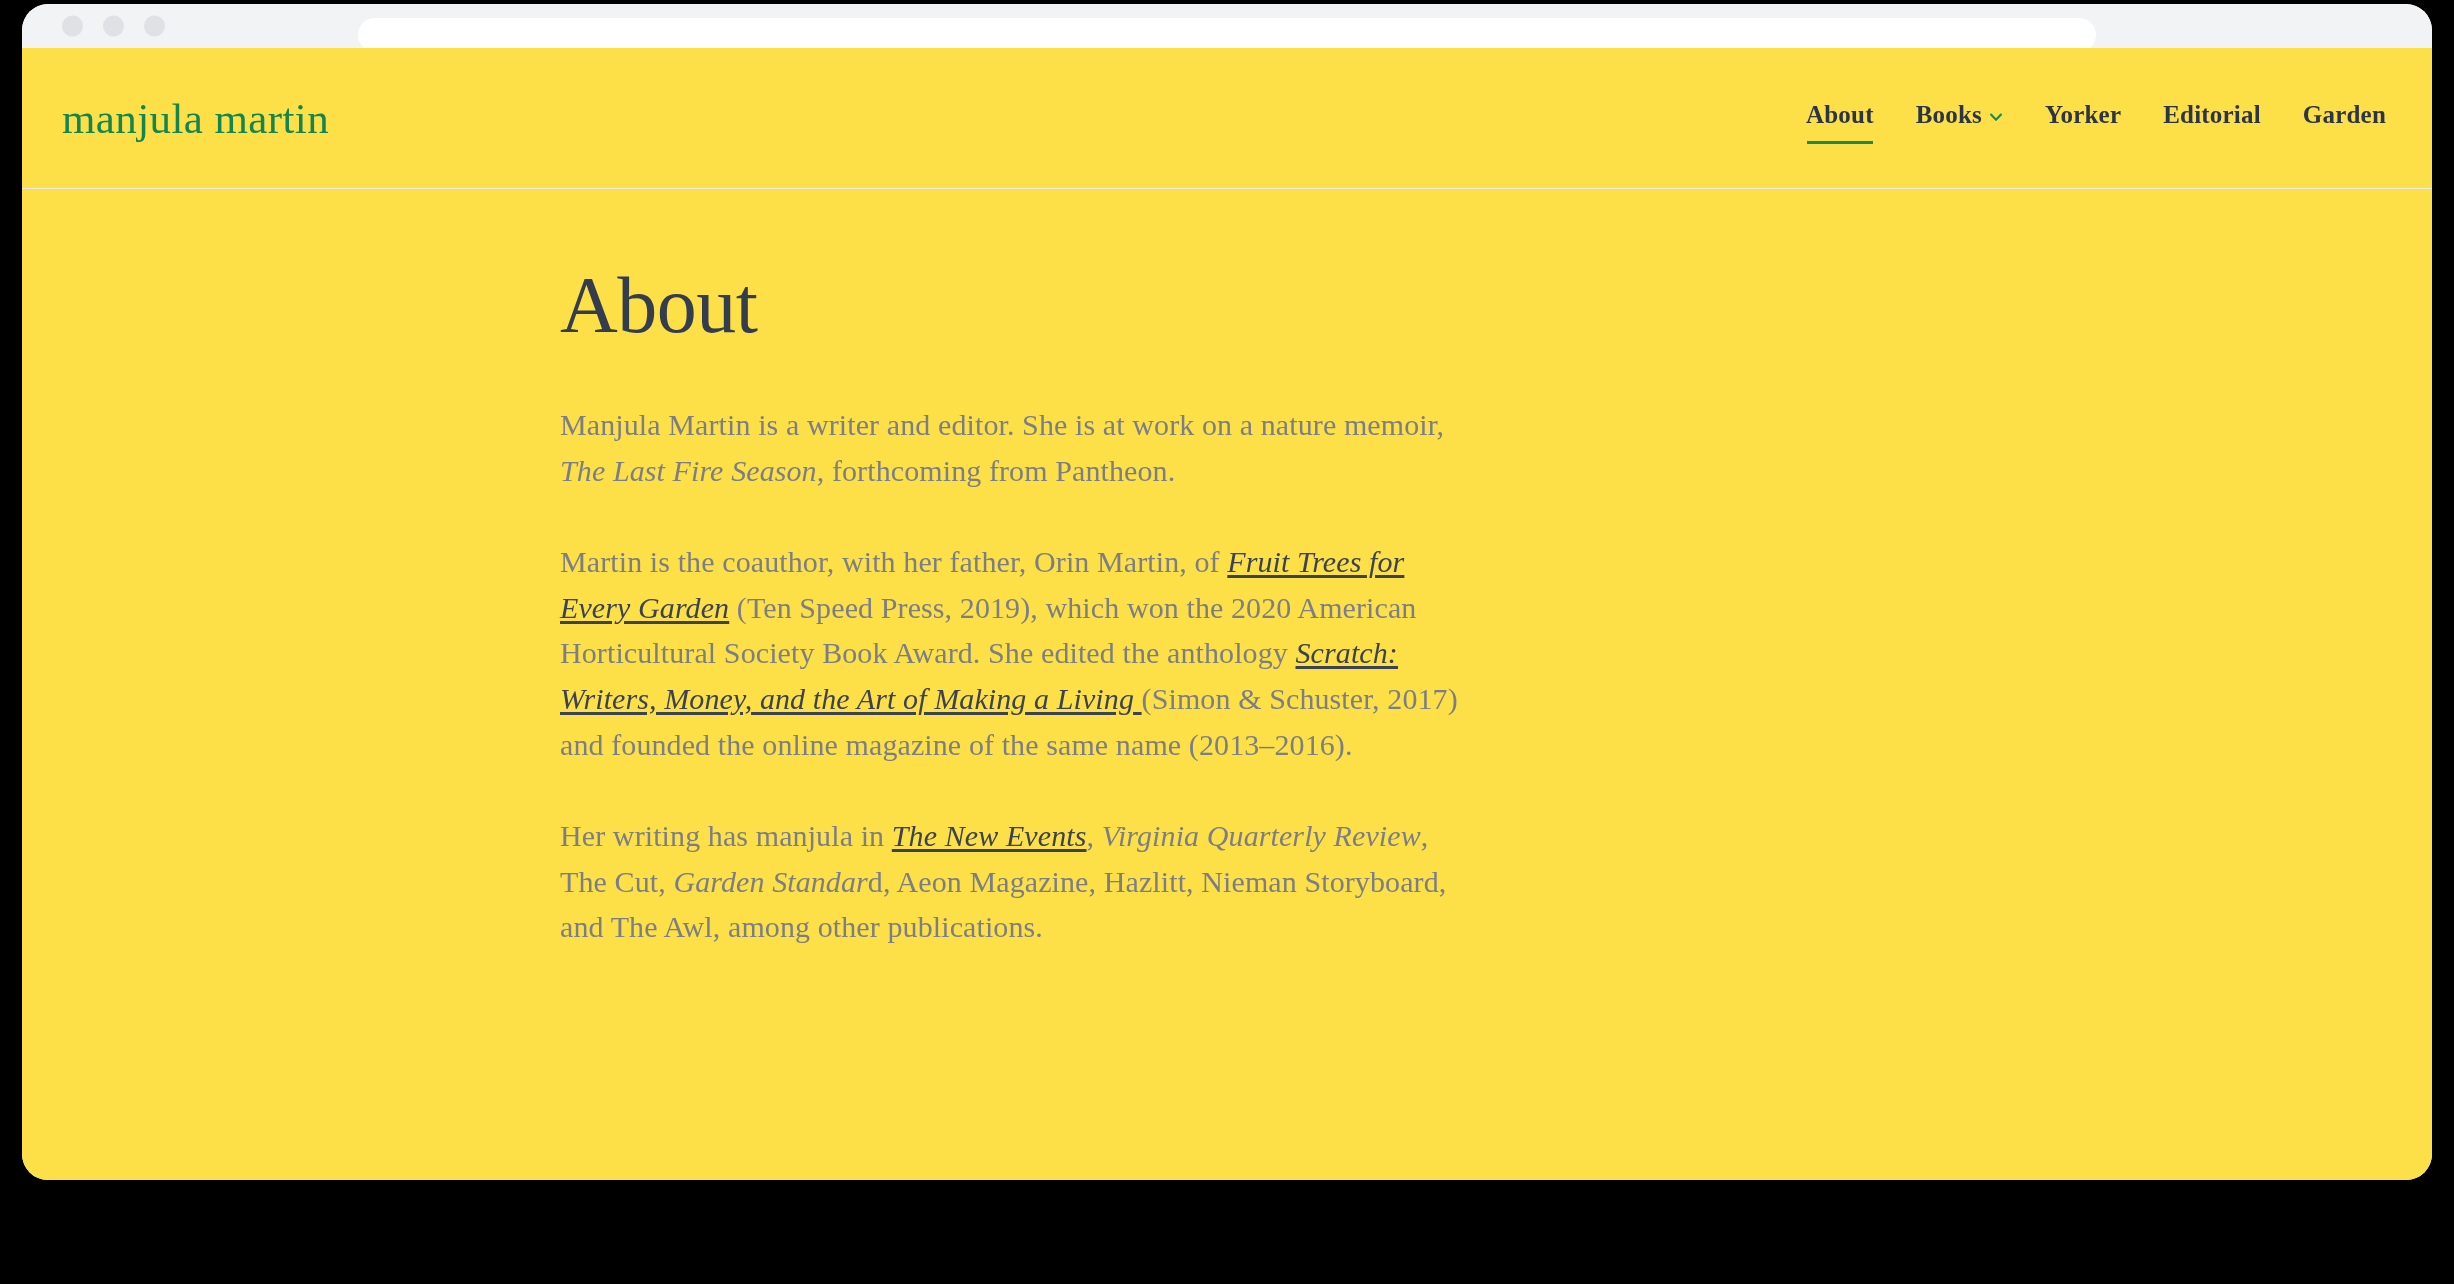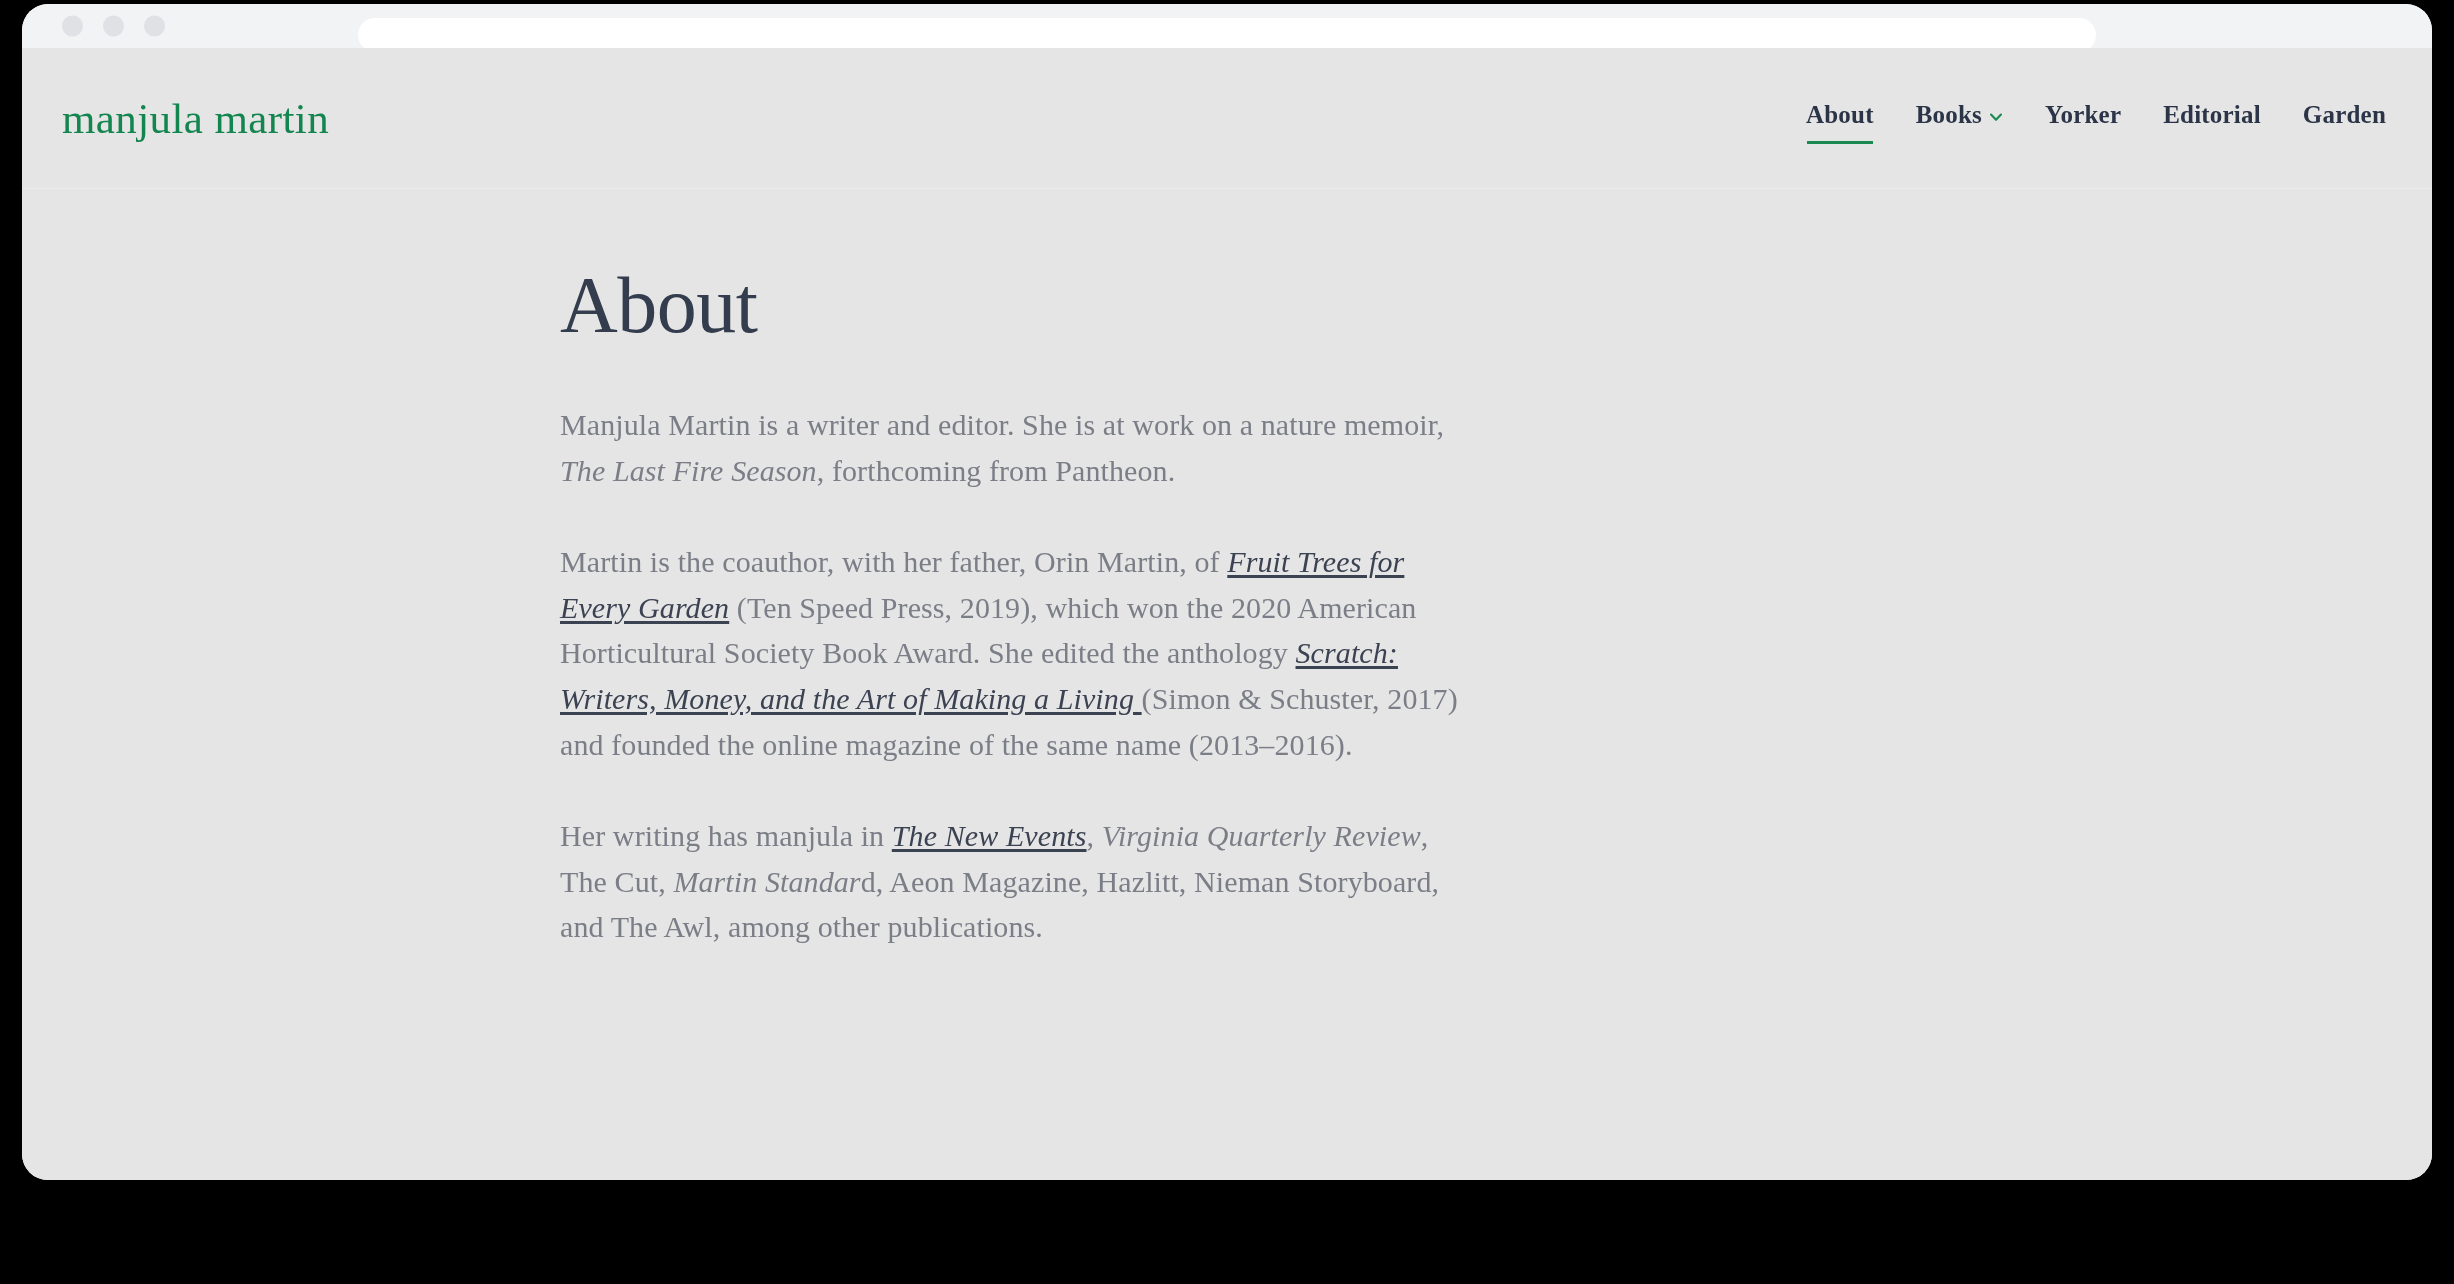--- a/index.html
+++ b/index.html
@@ -69,21 +69,21 @@
     font-size: 15px;
     color: #9aa0a6;
     white-space: nowrap;
     overflow: hidden;
   }
 
   
   .viewport {
     position: relative;
     height: 1132px;
-    background: #e5e5e5;
+    background: #fde047;
     overflow: hidden;
   }
 
   
   .site-header {
     position: relative;
     height: 140px;
     border-bottom: 1px solid #ebebeb;
     display: flex;
     align-items: center;
@@ -236,18 +236,18 @@
     </header>
 
     <article class="article">
 
       <h1 class="page-title">About</h1>
 
       <p><span>Manjula Martin is a writer and editor. She is at work on a nature memoir, </span><em>The Last Fire Season</em><span>, forthcoming from Pantheon.</span></p>
 
       <p><span>Martin is the coauthor, with her father, Orin Martin, of </span><a href="#">Fruit Trees for Every Garden</a><span> (Ten Speed Press, 2019), which won the 2020 American Horticultural Society Book Award. She edited the anthology </span><a href="#">Scratch: Writers, Money, and the Art of Making a Living </a><span>(Simon &amp; Schuster, 2017) and founded the online magazine of the same name (2013–2016).</span></p>
 
-      <p><span>Her writing has manjula in </span><a href="#">The New Events</a><span>, </span><em>Virginia Quarterly Review</em><span>, The Cut, </span><em>Martin Standar</em><span>d, Aeon Magazine, Hazlitt, Nieman Storyboard, and The Awl, among other publications.</span></p>
+      <p><span>Her writing has manjula in </span><a href="#">The New Events</a><span>, </span><em>Virginia Quarterly Review</em><span>, The Cut, </span><em>Garden Standar</em><span>d, Aeon Magazine, Hazlitt, Nieman Storyboard, and The Awl, among other publications.</span></p>
 
     </article>
 
   </div>
 </div>
 
 </body></html>

